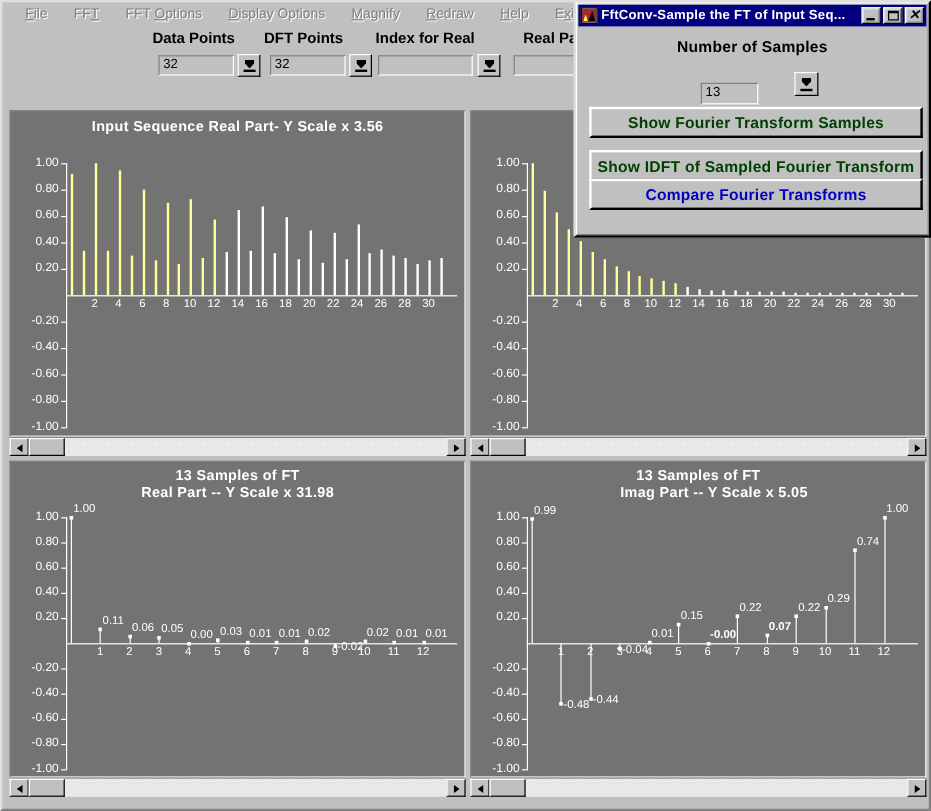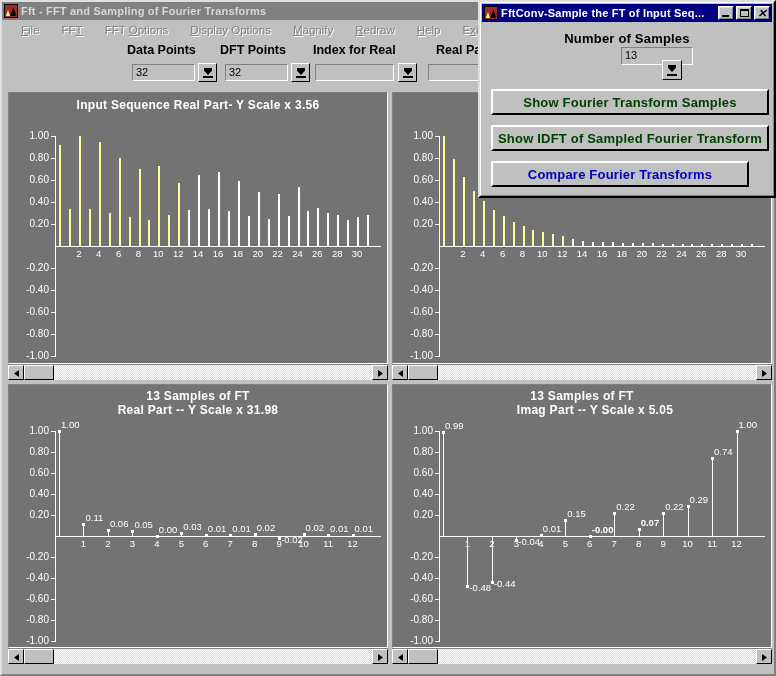--- a/index.html
+++ b/index.html
@@ -113,28 +113,20 @@
   .dlg-btn.green{color:#004000;}
   .dlg-btn.blue{color:#0000c0;}
 </style>
 </head>
 <body>
 
 <div id="root">
 
   <div id="mainwin">
 
-    <div class="titlebar inactive">
-      <span class="tb-icon">
-        <i class="i1"></i>
-          <i class="i2"></i>
-          <i class="i3"></i>
-      </span>
-      <span class="tb-title">Fft - FFT and Sampling of Fourier Transforms</span>
-    </div>
 
     <div class="menubar">
       <div class="menuitem"><span><u>F</u>ile</span></div>
       <div class="menuitem"><span>FF<u>T</u></span></div>
       <div class="menuitem"><span>FFT <u>O</u>ptions</span></div>
       <div class="menuitem"><span><u>D</u>isplay Options</span></div>
       <div class="menuitem"><span><u>M</u>agnify</span></div>
       <div class="menuitem"><span><u>R</u>edraw</span></div>
       <div class="menuitem"><span><u>H</u>elp</span></div>
       <div class="menuitem"><span>E<u>x</u>it</span></div>
@@ -532,25 +524,25 @@
               <i class="gl-max"></i>
             </span>
           <span class="tb-btn">
               <i class="gl-close">✕</i>
             </span>
         </span>
       </div>
 
       <div class="dlg-head" style="top:28px;">Number of Samples</div>
 
-      <div class="tl-field" style="left:103px;top:44px;width:72px;height:18px;margin-left:37px;">13</div>
+      <div class="tl-field" style="left:103px;top:66px;width:48px;height:18px;">13</div>
       <div class="tl-drop" style="left:181px;top:57px;width:20px;height:20px;">
           <i style="left:5px;top:4px;"></i>
           <i class="bar" style="left:4px;top:13px;"></i>
         </div>
 
       <div class="dlg-btn green" style="left:10px;top:122px;width:278px;height:26px;">Show IDFT of Sampled Fourier Transform</div>
       <div class="dlg-btn green" style="left:10px;top:86px;width:278px;height:26px;">Show Fourier Transform Samples</div>
-      <div class="dlg-btn blue" style="left:10px;top:158px;width:258px;height:26px;">Compare Fourier Transforms</div>
+      <div class="dlg-btn blue" style="left:10px;top:146px;width:278px;height:26px;">Compare Fourier Transforms</div>
     </div>
   </div>
 
 </div>
 
 </body></html>

